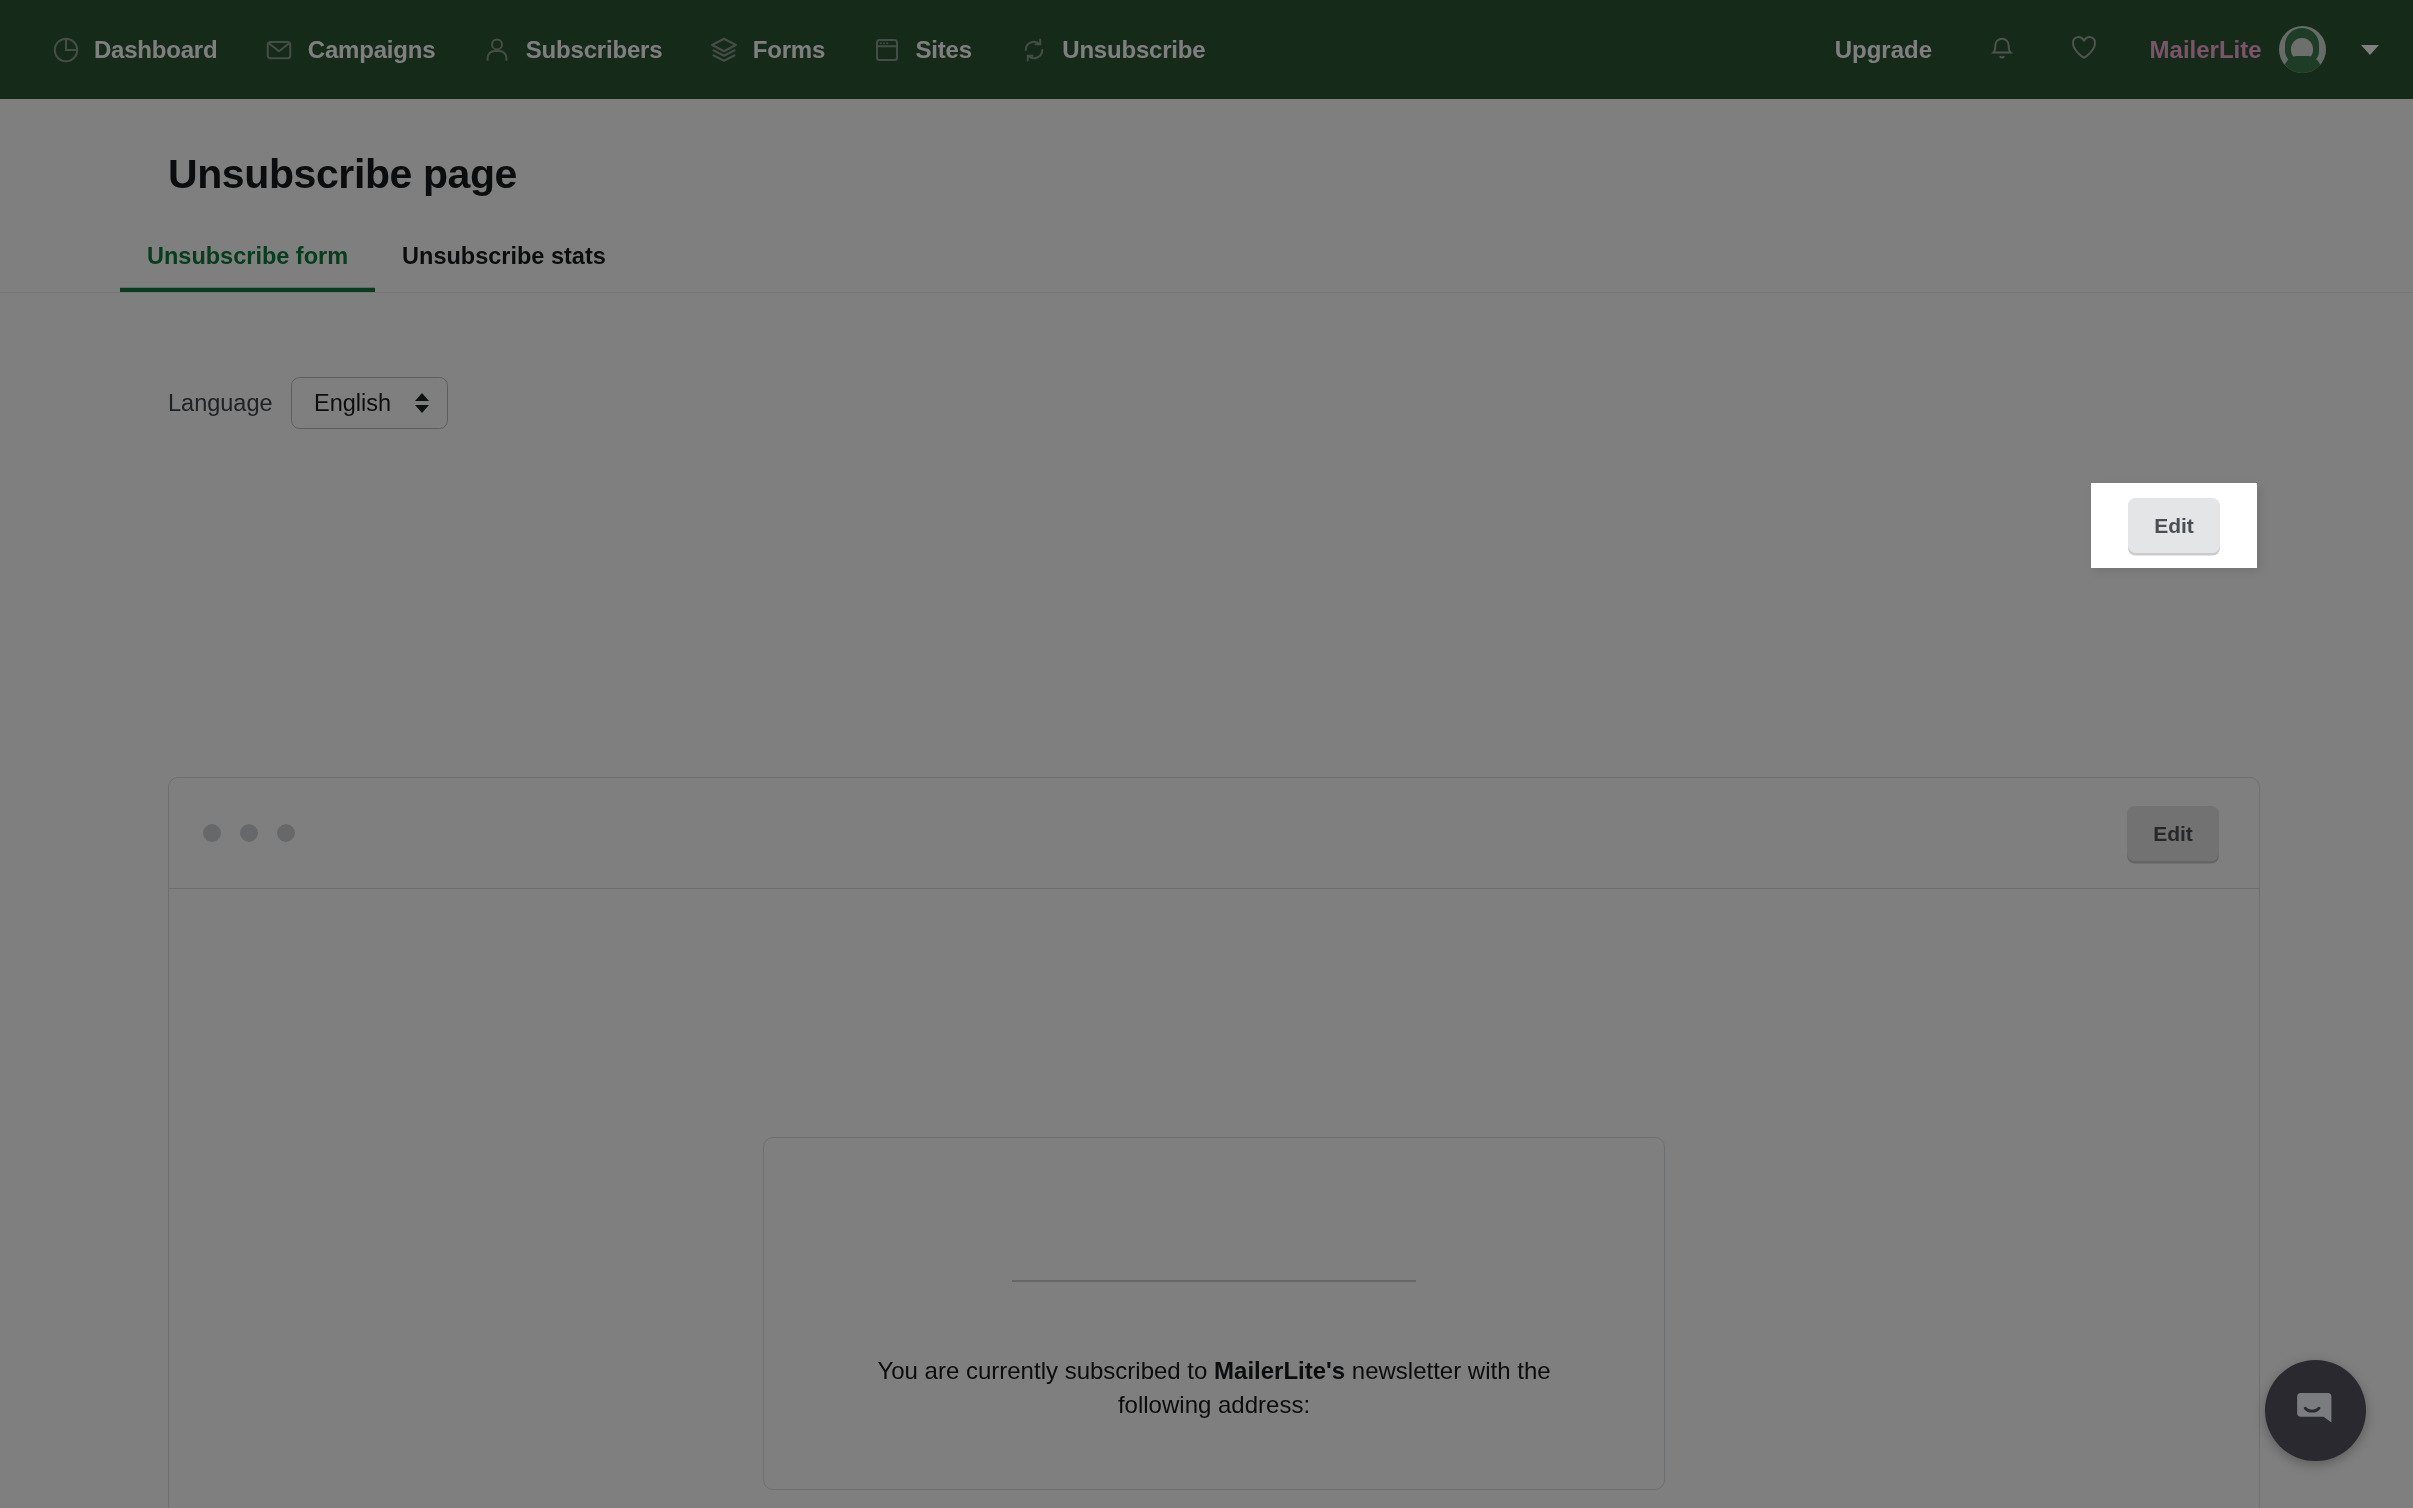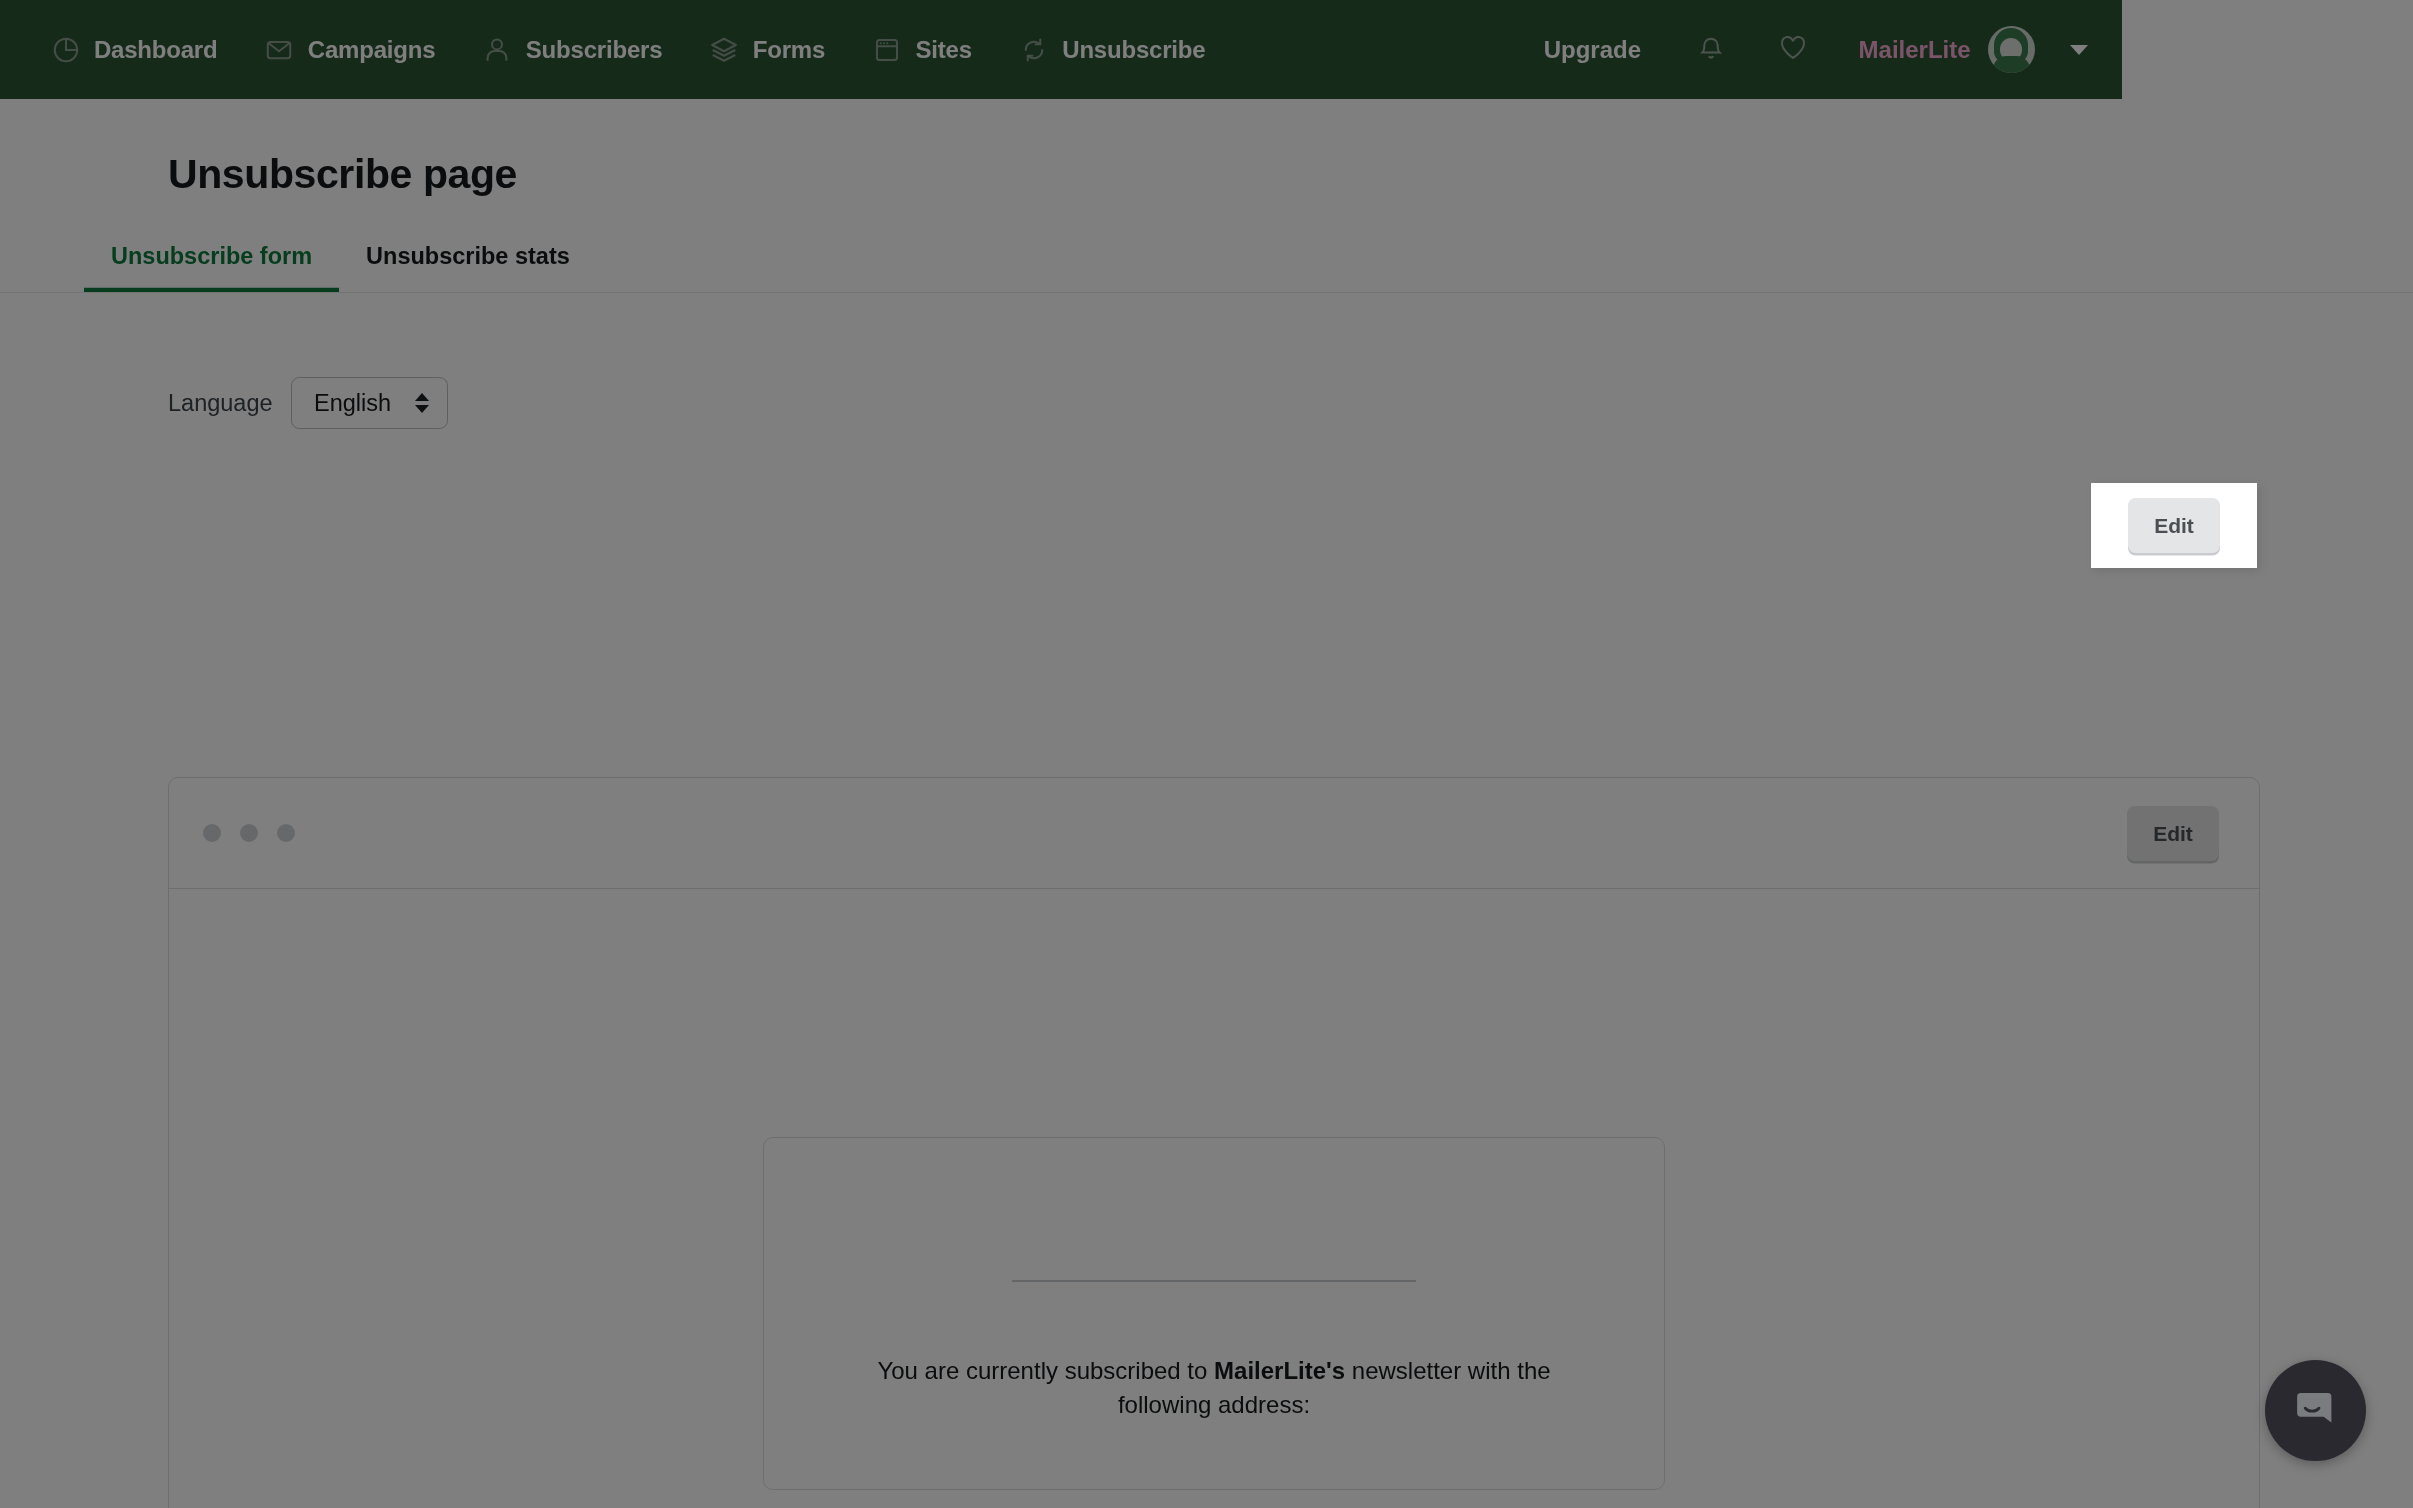--- a/index.html
+++ b/index.html
@@ -25,21 +25,21 @@
     inset: 0;
     background: rgba(0,0,0,0.5);
     z-index: 50;
     pointer-events: none;
   }
 
   
   #topnav {
     position: absolute;
     top: 0; left: 0;
-    width: 2122px;
+    width: 2413px;
     height: 99px;
     background: #2b5532;
     display: flex;
     align-items: center;
     z-index: 5;
   }
   .nav-left {
     display: flex;
     align-items: center;
     padding-left: 27px;
@@ -144,21 +144,21 @@
   }
   #page-title {
     font-size: 41px;
     font-weight: bold;
     color: #15181a;
     padding: 52px 0 0 168px;
     letter-spacing: -0.4px;
   }
   #tabs {
     display: flex;
-    padding-left: 84px;
+    padding-left: 120px;
     margin-top: 45px;
   }
   .tab {
     font-size: 23.5px;
     font-weight: bold;
     color: #15181a;
     padding: 0 27px 22px 27px;
     cursor: pointer;
     white-space: nowrap;
   }

